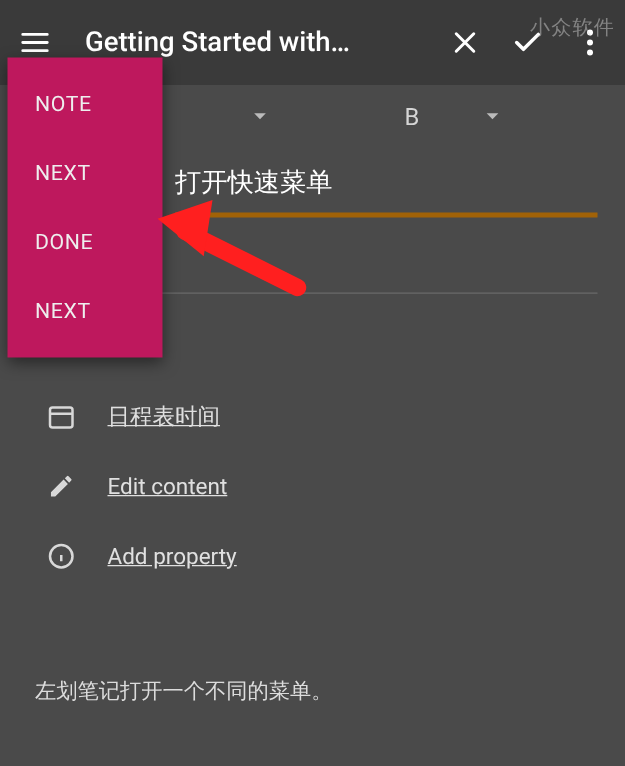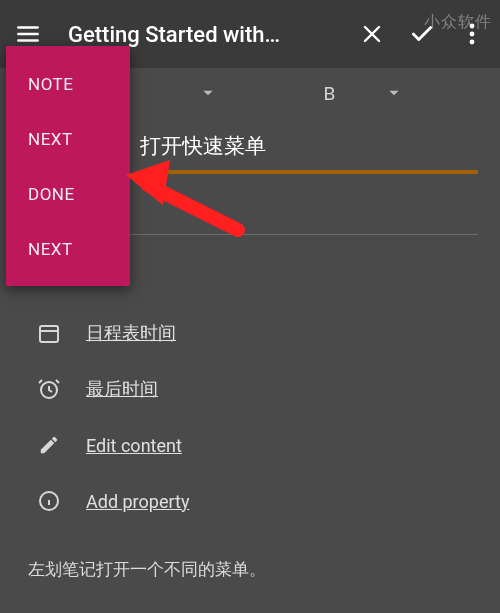--- a/index.html
+++ b/index.html
@@ -70,21 +70,21 @@
   }
   .item .iicon { width:26px; height:26px; display:flex; align-items:center; justify-content:center; color:#d8d8d8;}
   .divider {
     height:1px;
     background:#6a6a6a;
     margin: 0 22px 0 22px;
   }
   
   .hint {
     position:absolute;
-    bottom: 32px;
+    bottom: 49px;
     left: 28px;
     font-size: 17px;
     color:#dcdcdc;
   }
   
   .menu {
     position:absolute;
     top: 46px;
     left: 6px;
     width: 124px;
@@ -184,29 +184,20 @@
     <span class="iicon">
       <svg width="24" height="24" viewBox="0 0 24 24" fill="none" stroke="#d8d8d8" stroke-width="2">
           <rect x="3" y="5" width="18" height="16" rx="2"></rect>
           <path d="M3 10h18"></path>
         </svg>
     </span>
     <span>日程表时间</span>
   </div>
   <div class="item">
     <span class="iicon">
-      <svg width="24" height="24" viewBox="0 0 24 24" fill="none" stroke="#d8d8d8" stroke-width="2">
-          <circle cx="12" cy="13" r="8"></circle>
-          <path d="M12 9v4l3 2M5 3L2 6M19 3l3 3"></path>
-        </svg>
-    </span>
-    <span>最后时间</span>
-  </div>
-  <div class="item">
-    <span class="iicon">
       <svg width="22" height="22" viewBox="0 0 24 24" fill="#d8d8d8">
           <path d="M3 17.25V21h3.75L17.81 9.94l-3.75-3.75L3 17.25zM20.71 7.04a1 1 0 0 0 0-1.41l-2.34-2.34a1 1 0 0 0-1.41 0l-1.83 1.83 3.75 3.75 1.83-1.83z"></path>
         </svg>
     </span>
     <span>Edit content</span>
   </div>
   <div class="item">
     <span class="iicon">
       <svg width="24" height="24" viewBox="0 0 24 24" fill="none" stroke="#d8d8d8" stroke-width="2">
           <circle cx="12" cy="12" r="9"></circle>

